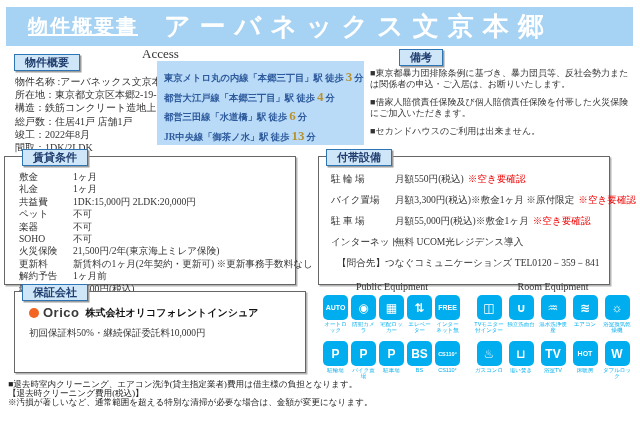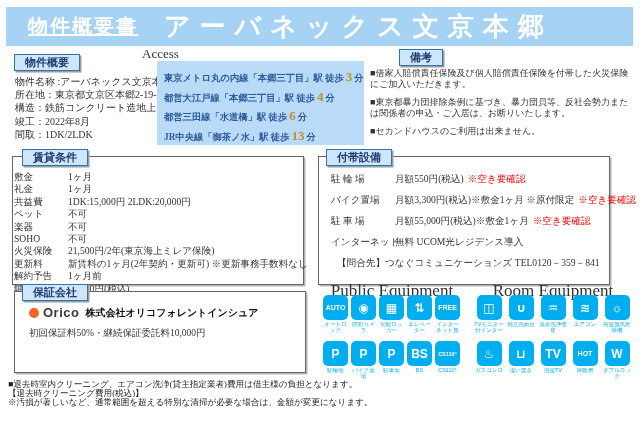--- a/index.html
+++ b/index.html
@@ -35,42 +35,42 @@
   .access-min{color:#b8922e;font-size:13px;font-weight:bold;padding:0 2px;}
 
   
   .remarks-box{left:370px;top:68px;width:263px;}
   .remark{font-size:9px;line-height:11px;color:#333;margin-bottom:7px;}
 
   
   .panel{border:1px solid #666;box-shadow:1.5px 1.5px 0 #b5b5b5;background:#fff;box-sizing:border-box;}
 
   
-  .rent-box{left:12px;top:156px;width:292px;height:129px;padding:14px 0 0 1px;}
+  .rent-box{left:4px;top:156px;width:292px;height:129px;padding:14px 0 0 14px;}
   .rent-row{display:flex;font-size:9.6px;line-height:12.4px;color:#333;white-space:nowrap;}
   .rent-row .lb{width:54px;flex:none;}
 
   
   .fac-box{left:318px;top:156px;width:292px;height:129px;padding:16px 0 0 12px;}
   .fac-row{display:flex;font-size:9.6px;color:#333;white-space:nowrap;margin-bottom:8px;}
   .fac-row .lb{width:64px;flex:none;}
   .fac-note{color:#ee0000;margin-left:4px;}
   .fac-sub{font-size:9.6px;color:#333;margin:-7px 0 8px 64px;white-space:nowrap;}
   .fac-contact{font-size:9.6px;color:#333;margin-top:3px;margin-left:6px;white-space:nowrap;}
 
   
   .gua-box{left:14px;top:291px;width:292px;height:82px;padding:13px 0 0 14px;}
   .gua-brandline{display:flex;align-items:center;font-family:"Liberation Sans","DejaVu Sans",sans-serif;}
   .gua-dot{width:10px;height:10px;border-radius:50%;background:#f26522;margin-right:4px;flex:none;}
   .gua-brand{font-size:13px;font-weight:bold;color:#3a3a3a;margin-right:6px;letter-spacing:0.5px;}
   .gua-company{font-size:10px;font-weight:bold;color:#111;white-space:nowrap;}
   .gua-detail{font-size:9.5px;color:#333;margin-top:7px;white-space:nowrap;}
 
   
-  .eq-title{font-size:17px;color:#333;text-align:center;white-space:nowrap;}
+  .eq-title{font-size:10px;color:#333;text-align:center;white-space:nowrap;}
   .eq-group{display:flex;flex-direction:column;}
   .eq-row{display:flex;margin-bottom:7px;}
   .eq-cell{display:flex;flex-direction:column;align-items:center;flex:none;}
   .pub .eq-cell{width:27px;margin-right:1px;}
   .room .eq-cell{width:30px;margin-right:2px;}
   .eq-icon{width:25px;height:25px;border-radius:5px;background:#00aeef;color:#fff;
        display:flex;align-items:center;justify-content:center;font-weight:bold;
        font-size:12px;font-family:"Liberation Sans","DejaVu Sans",sans-serif;flex:none;}
   .eq-label{font-size:5.5px;line-height:5.8px;color:#00aeef;text-align:center;
        margin-top:2px;height:12px;overflow:hidden;width:100%;
@@ -86,36 +86,37 @@
 <div class="abs hdr">
   <span class="hdr-doctype">物件概要書</span>
   <span class="hdr-title">アーバネックス文京本郷</span>
 </div>
 
 <div class="abs tab" style="left:14px;top:54px;">物件概要</div>
 <div class="abs prop-lines">
   <div>物件名称 :アーバネックス文京本郷</div>
   <div>所在地：東京都文京区本郷2-19-10</div>
   <div>構造：鉄筋コンクリート造地上10階建</div>
+  <div>総戸数：住居41戸 店舗1戸</div>
   <div>竣工：2022年8月</div>
   <div>間取：1DK/2LDK</div>
 </div>
 
 <div class="abs access-label">Access</div>
 <div class="abs access-box">
   <div class="access-line"><span>東京メトロ丸の内線「本郷三丁目」駅 徒歩</span><span class="access-min">3</span><span>分</span></div>
   <div class="access-line"><span>都営大江戸線「本郷三丁目」駅 徒歩</span><span class="access-min">4</span><span>分</span></div>
   <div class="access-line"><span>都営三田線「水道橋」駅 徒歩</span><span class="access-min">6</span><span>分</span></div>
   <div class="access-line"><span>JR中央線「御茶ノ水」駅 徒歩</span><span class="access-min">13</span><span>分</span></div>
 </div>
 
 <div class="abs tab" style="left:399px;top:49px;">備考</div>
 <div class="abs remarks-box">
+  <div class="remark">■東京都暴力団排除条例に基づき、暴力団員等、反社会勢力または関係者の申込・ご入居は、お断りいたします。</div>
   <div class="remark">■借家人賠償責任保険及び個人賠償責任保険を付帯した火災保険にご加入いただきます。</div>
-  <div class="remark">■東京都暴力団排除条例に基づき、暴力団員等、反社会勢力または関係者の申込・ご入居は、お断りいたします。</div>
   <div class="remark">■セカンドハウスのご利用は出来ません。</div>
 </div>
 
 <div class="abs tab" style="left:22px;top:149px;">賃貸条件</div>
 <div class="abs panel rent-box">
   <div class="rent-row">
       <span class="lb">敷金</span>
       <span>1ヶ月</span>
     </div>
   <div class="rent-row">

